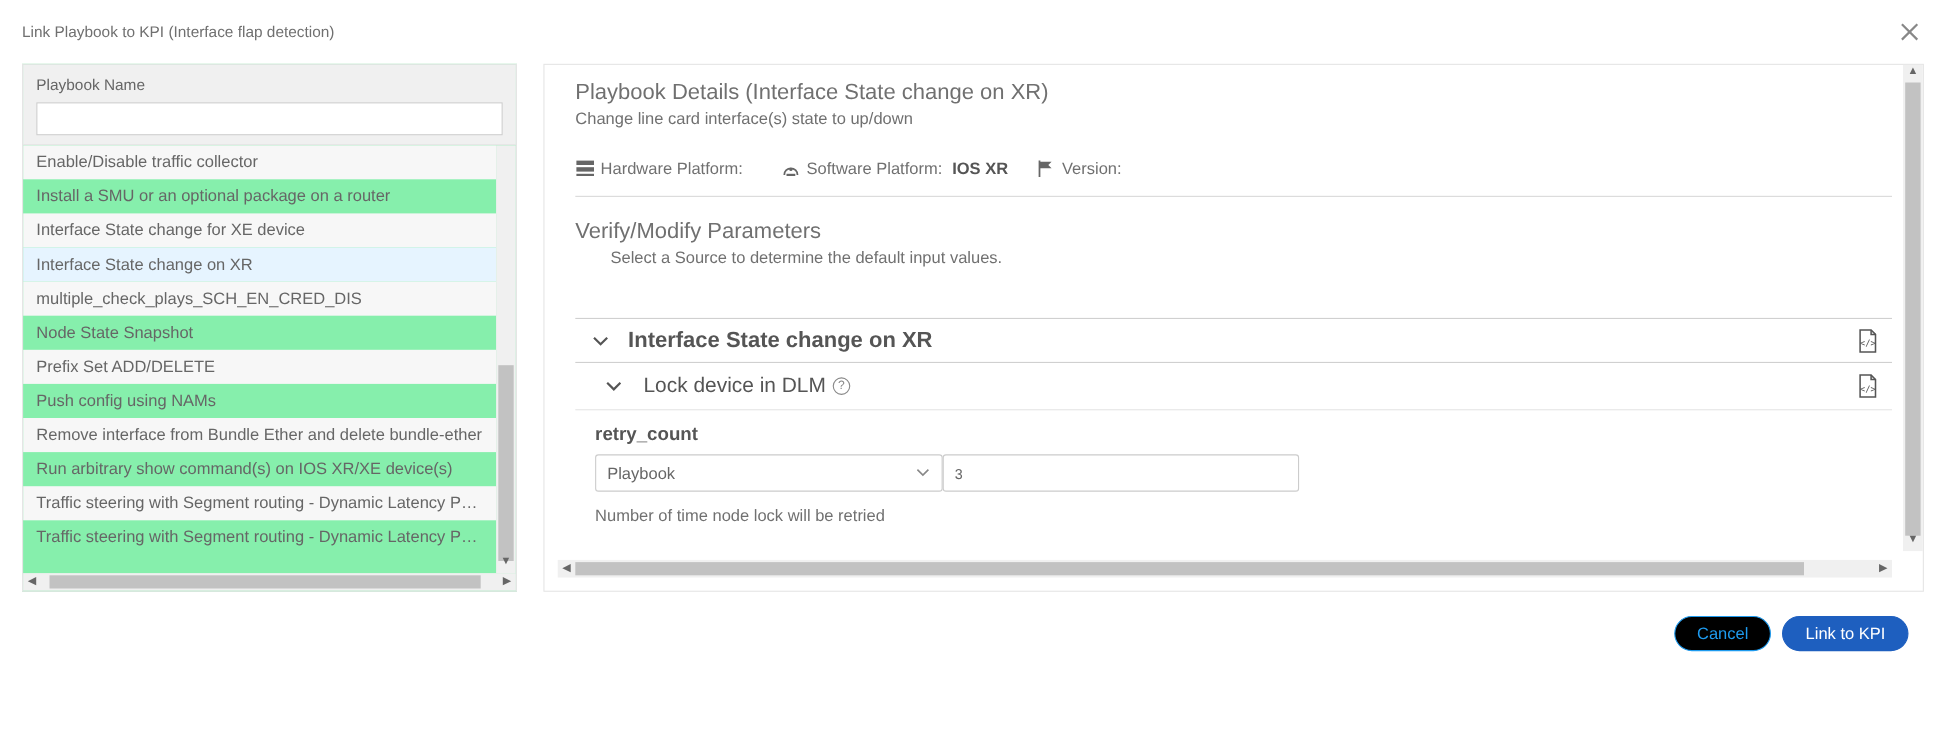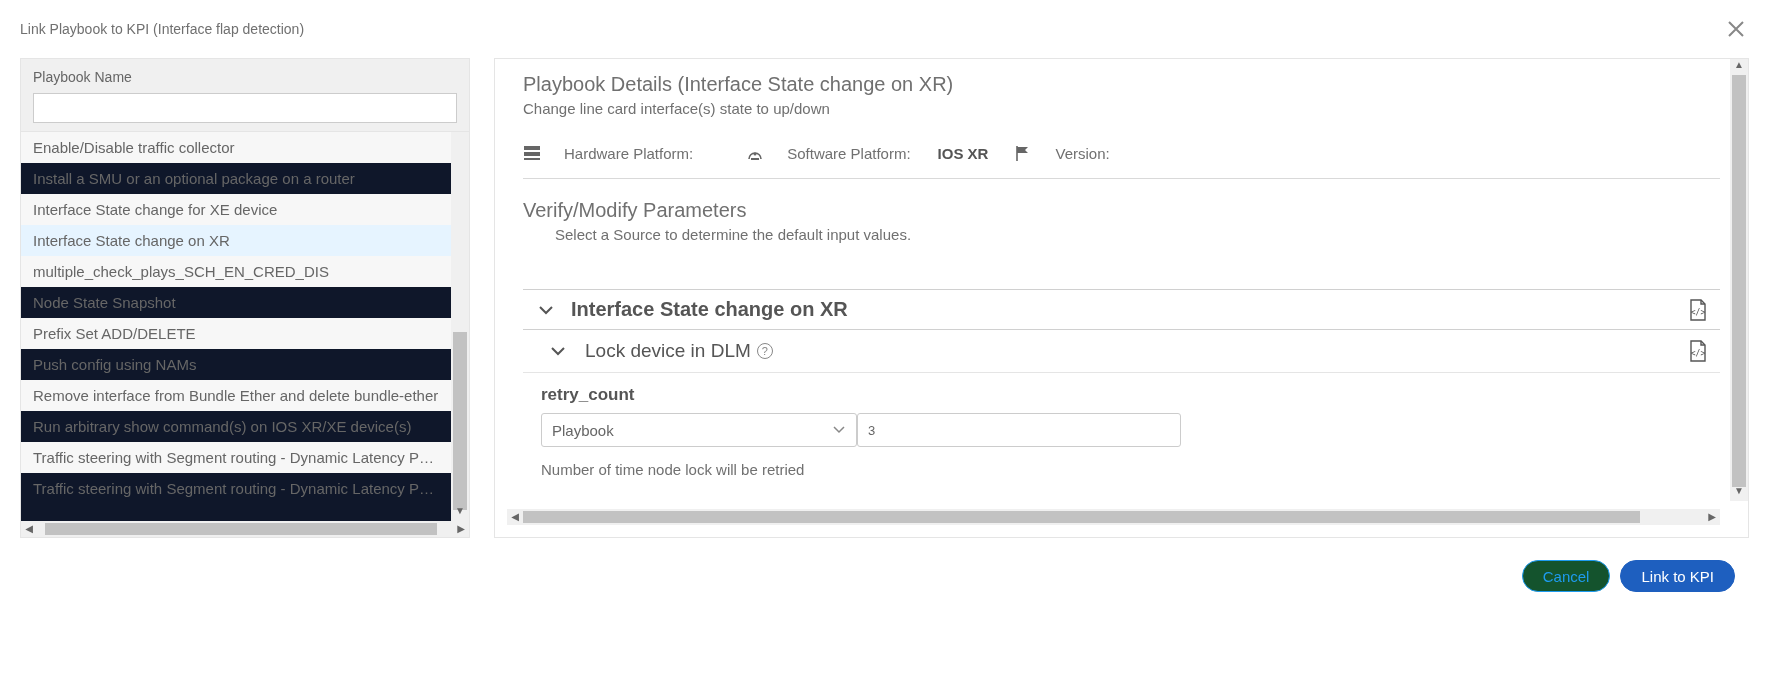--- a/index.html
+++ b/index.html
@@ -3,21 +3,21 @@
 <meta charset="utf-8">
 <style>
   * { box-sizing: border-box; margin: 0; padding: 0; }
   html, body { width: 1769px; height: 683px; font-family: Arial, Helvetica, sans-serif; color: #555; background: #fff; overflow: hidden; }
   .wrap { padding: 14px 20px 12px 20px; }
   .header { display: flex; align-items: center; padding: 2px 0 16px 0; }
   .header h1 { font-weight: 400; font-size: 14px; color: #707070; }
   .header h1 .paren { color: #707070; }
   .close { margin-left: auto; font-size: 22px; color: #888; cursor: pointer; padding: 4px; }
   .body { display: flex; gap: 24px; }
-  .left { width: 450px; border: 1px solid #e5e5e5; background: #0f172a; display: flex; flex-direction: column; height: 480px; }
+  .left { width: 450px; border: 1px solid #e5e5e5; background: #86efac; display: flex; flex-direction: column; height: 480px; }
   .left-head { background: #f0f0f0; padding: 10px 12px 8px 12px; border-bottom: 1px solid #e5e5e5; }
   .left-head-label { font-size: 14px; color: #666; margin-bottom: 8px; }
   .left-head input { width: 100%; height: 30px; border: 1px solid #ccc; padding: 4px 8px; font-size: 14px; background: #fff; }
   .list-wrap { flex: 1; position: relative; overflow: hidden; }
   .list { position: absolute; left: 0; right: 18px; top: 0; bottom: 0; overflow: hidden; }
   .item { padding: 7px 12px; font-size: 15px; color: #666; white-space: nowrap; overflow: hidden; text-overflow: ellipsis; cursor: pointer; }
   .item.alt { background: #f7f7f7; }
   .item.selected { background: #e6f4ff; }
   .vscroll { position: absolute; right: 0; top: 0; bottom: 0; width: 18px; background: #f0f0f0; }
   .vscroll-thumb { position: absolute; left: 2px; right: 2px; background: #c2c2c2; top: 200px; height: 178px; border-radius: 0; }
@@ -26,21 +26,21 @@
   .hscroll-thumb { position: absolute; left: 24px; top: 2px; bottom: 2px; width: 392px; background: #c2c2c2; }
   .hscroll-left, .hscroll-right { position: absolute; top: 0; bottom: 0; width: 16px; text-align: center; font-size: 10px; color: #666; line-height: 16px; }
   .hscroll-left { left: 0; }
   .hscroll-right { right: 0; }
 
   .right { flex: 1; border: 1px solid #e5e5e5; background: #fff; display: flex; flex-direction: column; height: 480px; position: relative; }
   .right-content { flex: 1; overflow: hidden; padding: 14px 28px 0 28px; position: relative; }
   .details-title { font-size: 20px; font-weight: 400; color: #707070; margin-bottom: 4px; }
   .details-desc { font-size: 15px; color: #707070; margin-bottom: 27px; }
   .meta-row { display: flex; align-items: center; gap: 26px; font-size: 15px; color: #707070; border-bottom: 1px solid #d9d9d9; padding-bottom: 16px; margin-bottom: 20px; }
-  .meta-item { display: flex; align-items: center; gap: 23px; }
+  .meta-item { display: flex; align-items: center; gap: 5px; }
   .meta-item .val { color: #555; margin-left: 4px; font-weight: bold; }
   .ico { display: inline-flex; width: 18px; height: 18px; }
   .section-h { font-size: 20px; font-weight: 400; color: #707070; margin-bottom: 4px; }
   .section-s { font-size: 15px; color: #707070; margin-bottom: 46px; margin-left: 32px; }
 
   .acc { border-top: 1px solid #d0d0d0; border-bottom: 1px solid #d0d0d0; display: flex; align-items: center; padding: 8px 6px; }
   .acc + .acc2 { border-top: none; }
   .acc .chev { margin: 0 16px 0 8px; }
   .acc .title { font-size: 20px; font-weight: 600; color: #555; flex: 1; }
   .acc .code-ico { margin-right: 6px; }
@@ -63,21 +63,21 @@
   .right-vscroll-down { position: absolute; bottom: 0; left: 0; right: 0; height: 16px; text-align: center; font-size: 10px; color: #666; }
   .right-vscroll-thumb { position: absolute; left: 2px; right: 2px; top: 16px; height: 412px; background: #c2c2c2; }
   .right-hscroll { position: absolute; left: 12px; right: 28px; bottom: 12px; height: 16px; background: #f0f0f0; }
   .right-hscroll-thumb { position: absolute; left: 16px; right: 80px; top: 2px; bottom: 2px; background: #c2c2c2; }
   .right-hscroll-left, .right-hscroll-right { position: absolute; top: 0; bottom: 0; width: 16px; text-align: center; font-size: 10px; color: #666; line-height: 16px; }
   .right-hscroll-left { left: 0; }
   .right-hscroll-right { right: 0; }
 
   .footer { display: flex; justify-content: flex-end; gap: 10px; padding: 22px 14px 0 0; }
   .btn { height: 32px; border-radius: 16px; padding: 0 20px; font-size: 15px; cursor: pointer; display: inline-flex; align-items: center; }
-  .btn-cancel { border: 1px solid #1e9bef; color: #1e9bef; background: #14532d; }
+  .btn-cancel { border: 1px solid #1e9bef; color: #1e9bef; background: #000000; }
   .btn-primary { background: #1e5fbf; color: #fff; border: 1px solid #1e5fbf; }
 
   svg { display: block; }
 </style>
 </head>
 <body>
 
 <div class="wrap">
   <div class="header">
     <h1>

